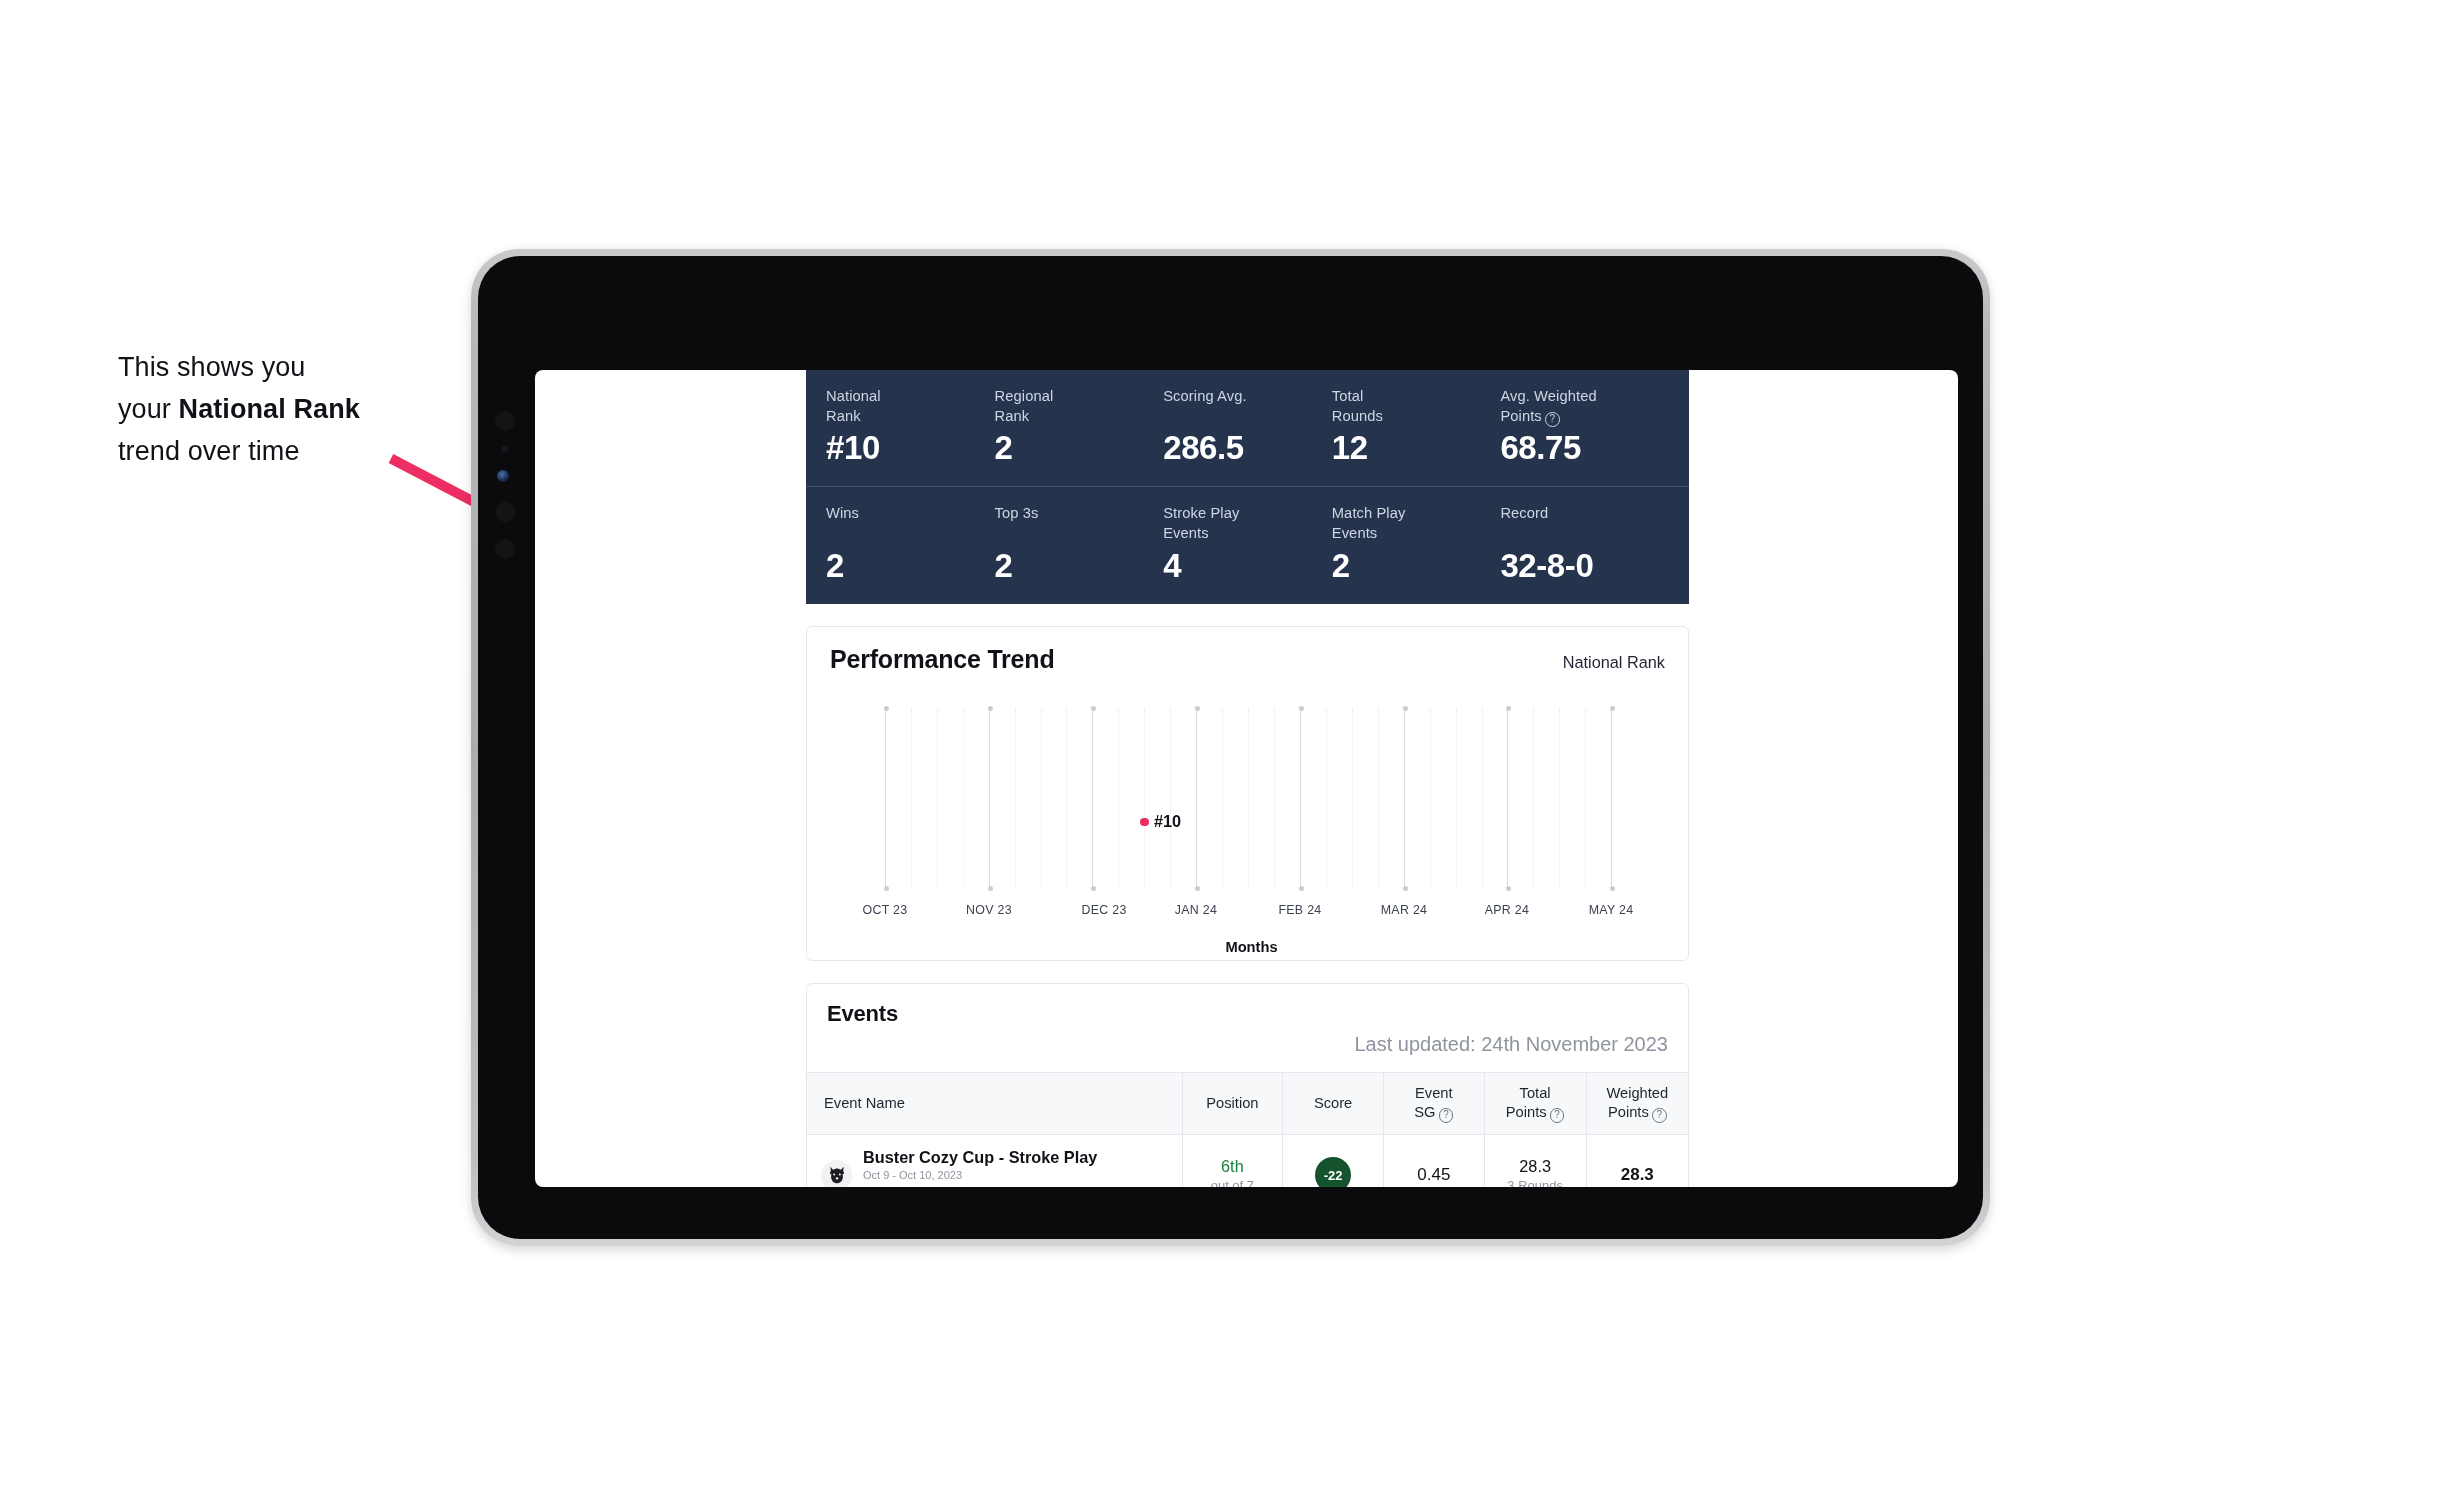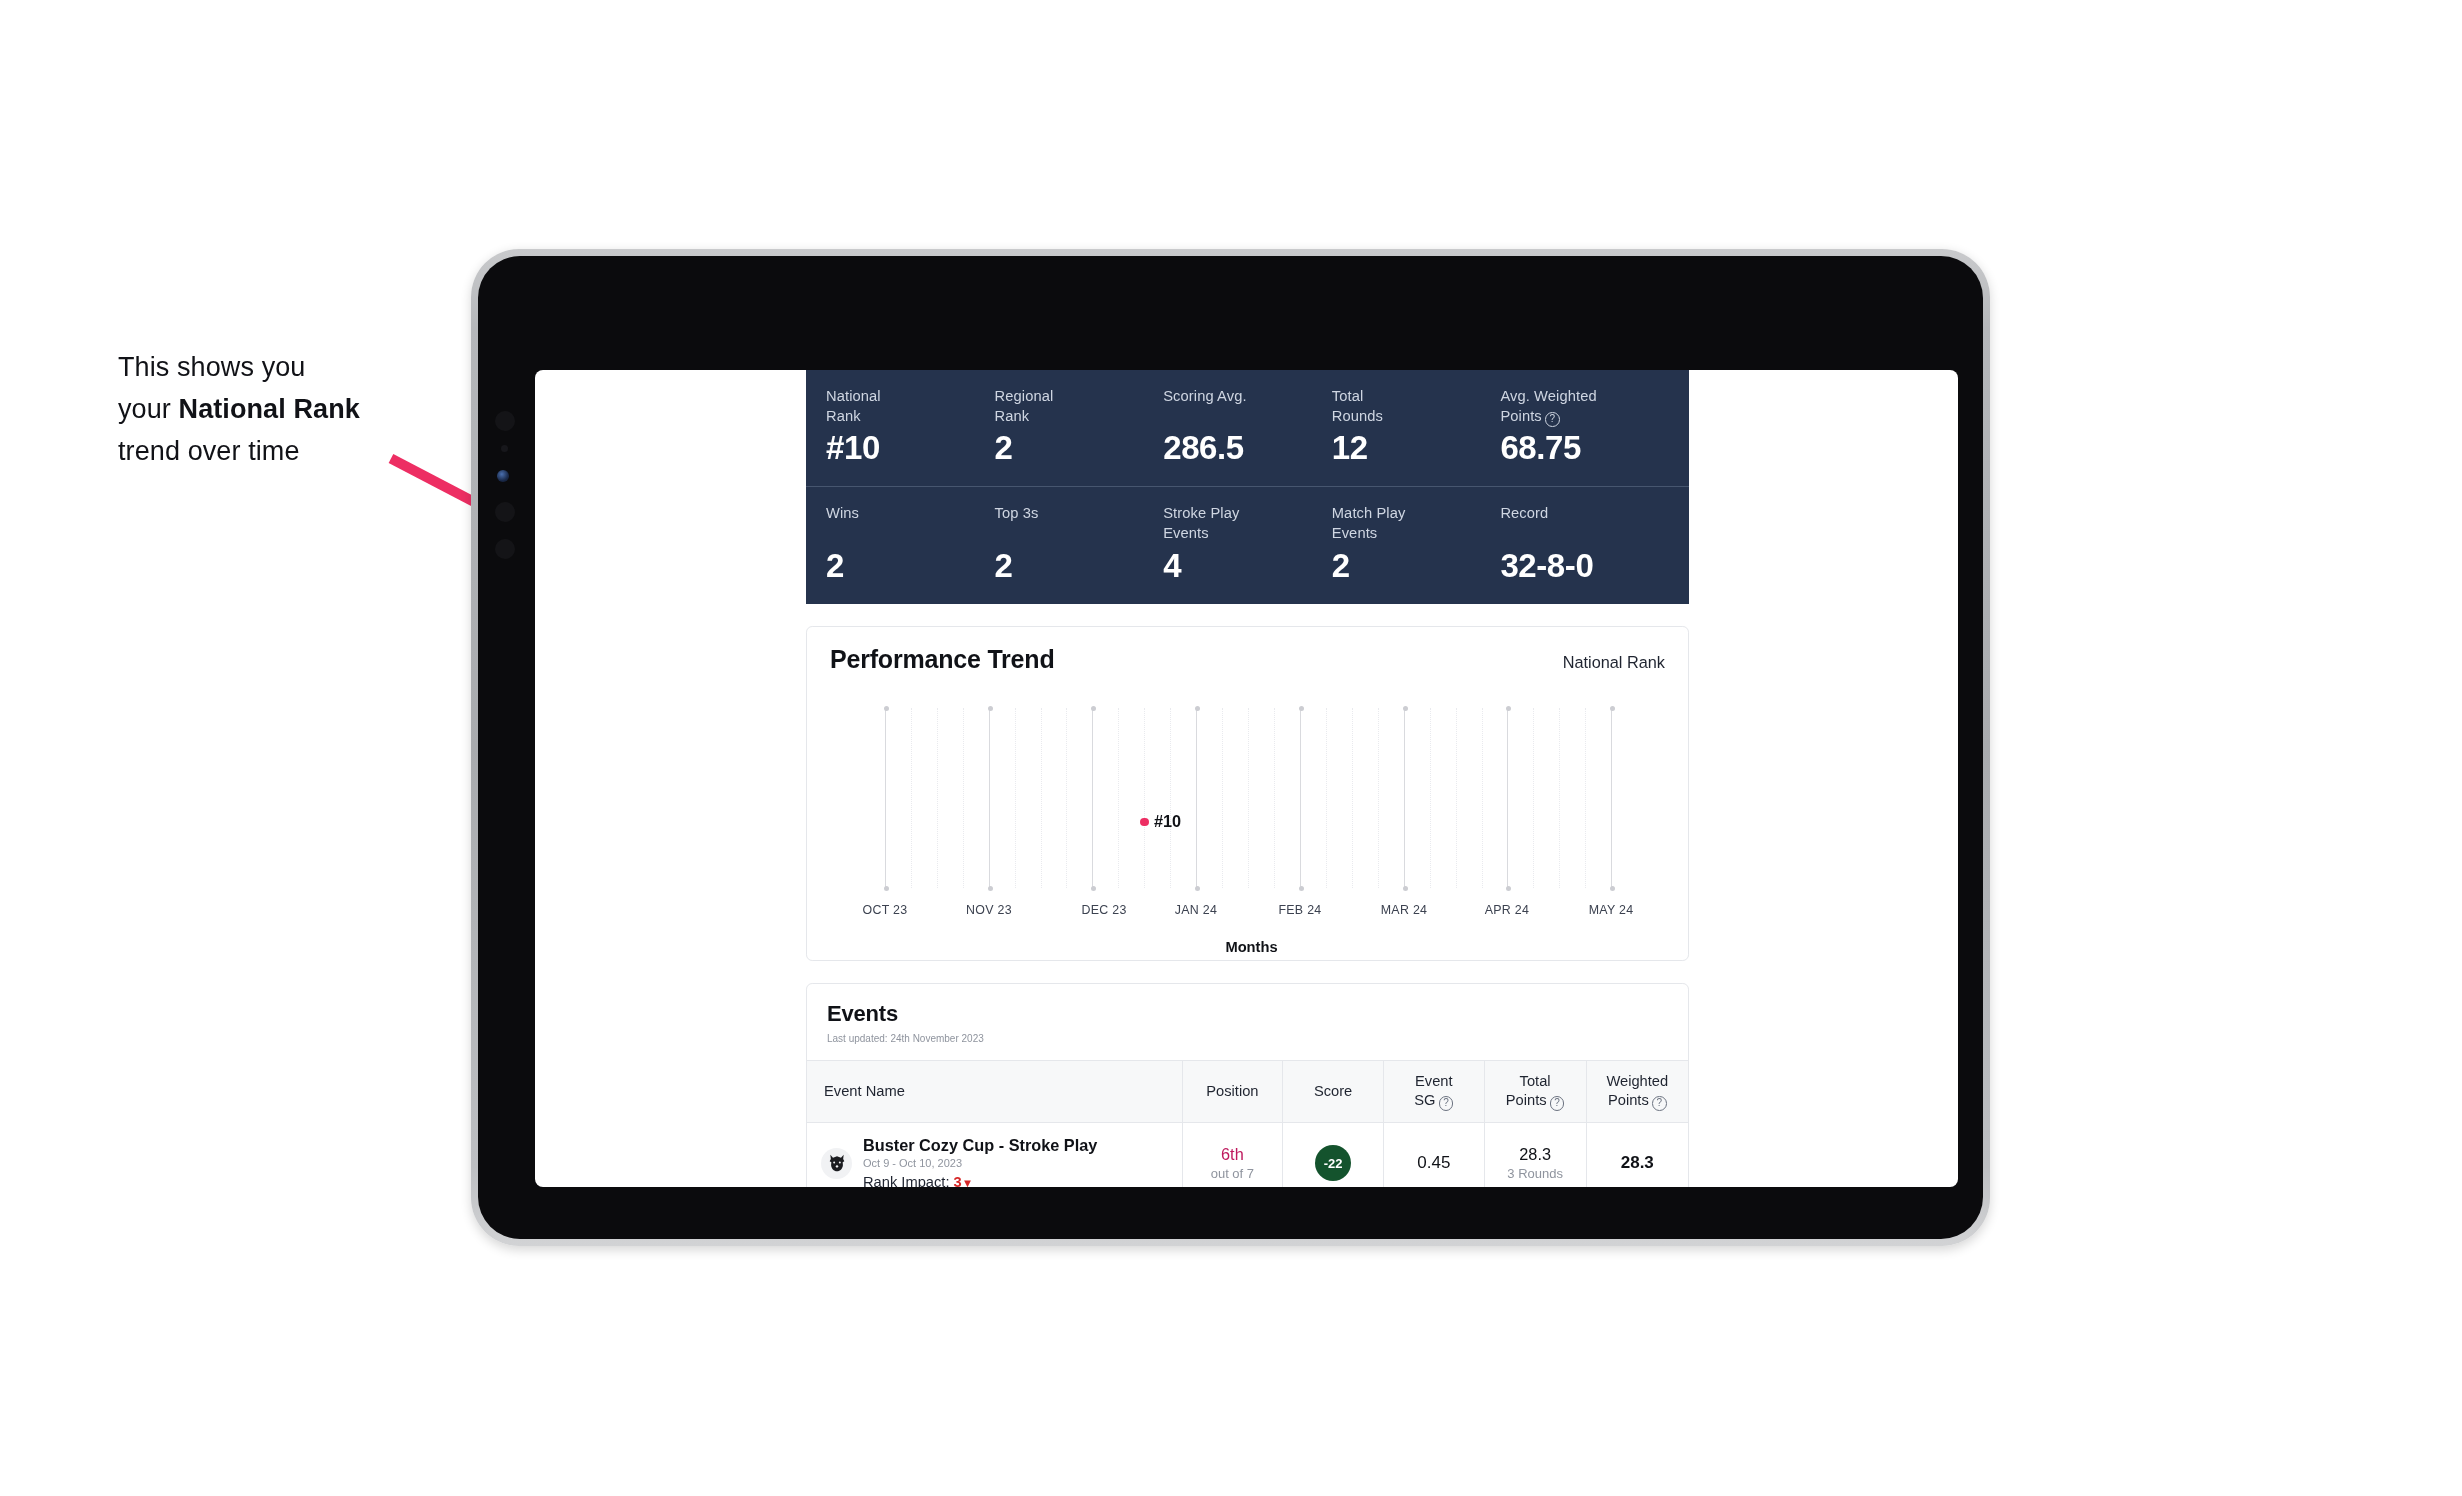--- a/index.html
+++ b/index.html
@@ -236,22 +236,23 @@
   #events-card { }
   #events-head { padding: 17px 20px 15.5px 20px; }
   #events-title {
     font-size: 22px;
     font-weight: 700;
     color: #101217;
     letter-spacing: -0.2px;
   }
   #events-updated {
     margin-top: 6.2px;
-    font-size: 10px;
+    font-size: 20px;
     color: #8f949e;
+    text-align: right;
   }
   table#events-table {
     width: 100%;
     border-collapse: collapse;
     table-layout: fixed;
   }
   #events-table thead th {
     background: #f7f8f9;
     border-top: 1.2px solid #e5e7eb;
     border-bottom: 1.2px solid #e5e7eb;
@@ -295,21 +296,21 @@
     display: flex; align-items: center; justify-content: center;
   }
   .ev-name {
     font-size: 16.3px; font-weight: 700; color: #101217; line-height: 1.35;
   }
   .ev-dates { font-size: 11px; color: #8f949e; line-height: 1.45; }
   .ev-rank  { font-size: 14.7px; color: #1f2430; line-height: 1.45; }
   .ev-rank .val { color: #D62828; font-weight: 700; }
   .ev-rank .tri { color: #D62828; font-size: 11.6px; }
 
-  .pos-main { font-size: 16.3px; color:#be185d; line-height: 1.25; }
+  .pos-main { font-size: 16.3px; color:#15803d; line-height: 1.25; }
   .pos-sub  { font-size: 13px; color:#8f949e; line-height: 1.35; }
   .score-badge {
     display: inline-flex;
     align-items: center; justify-content: center;
     width: 36px; height: 36px;
     border-radius: 50%;
     background: #14532d;
     color: #ffffff;
     font-size: 13px;
     font-weight: 700;

